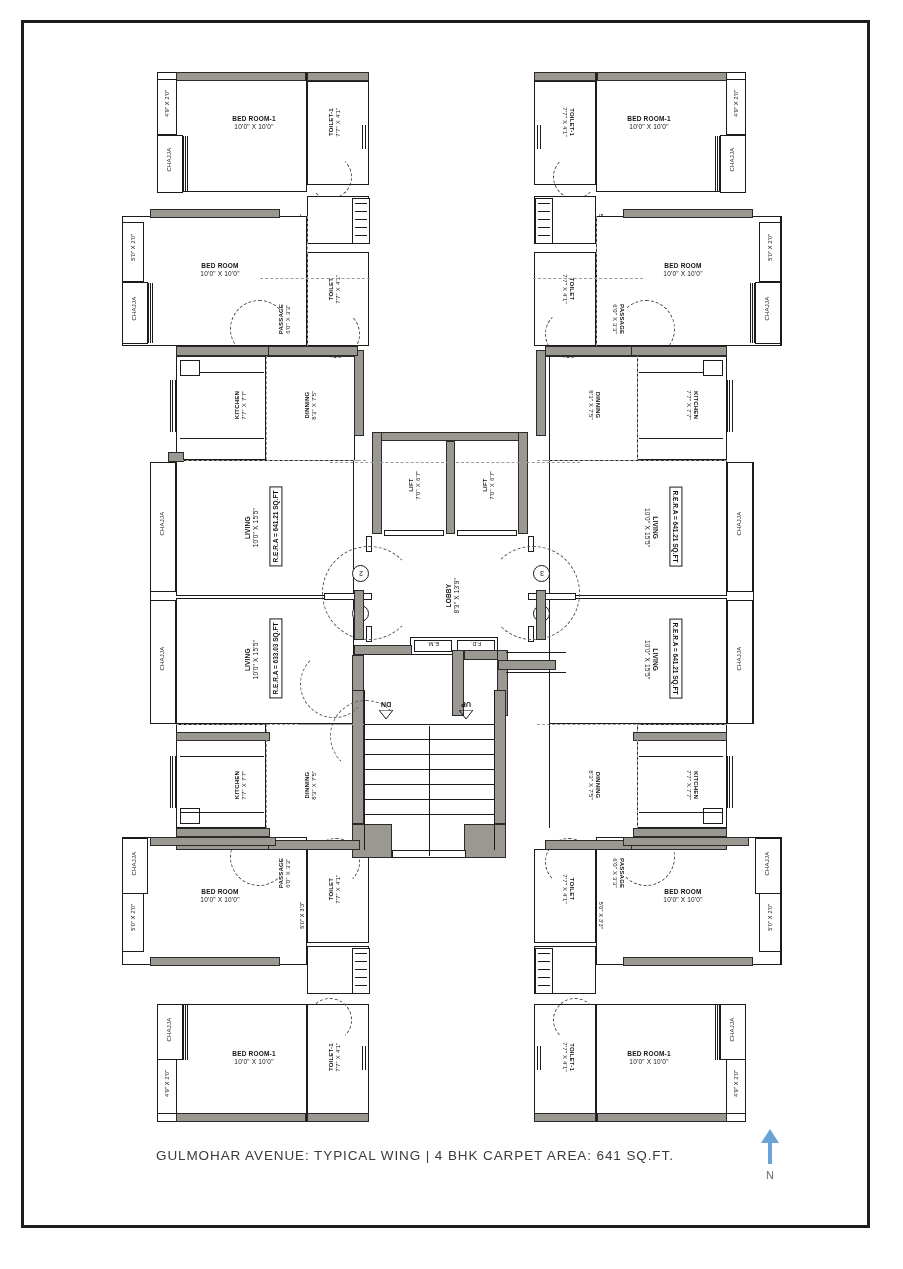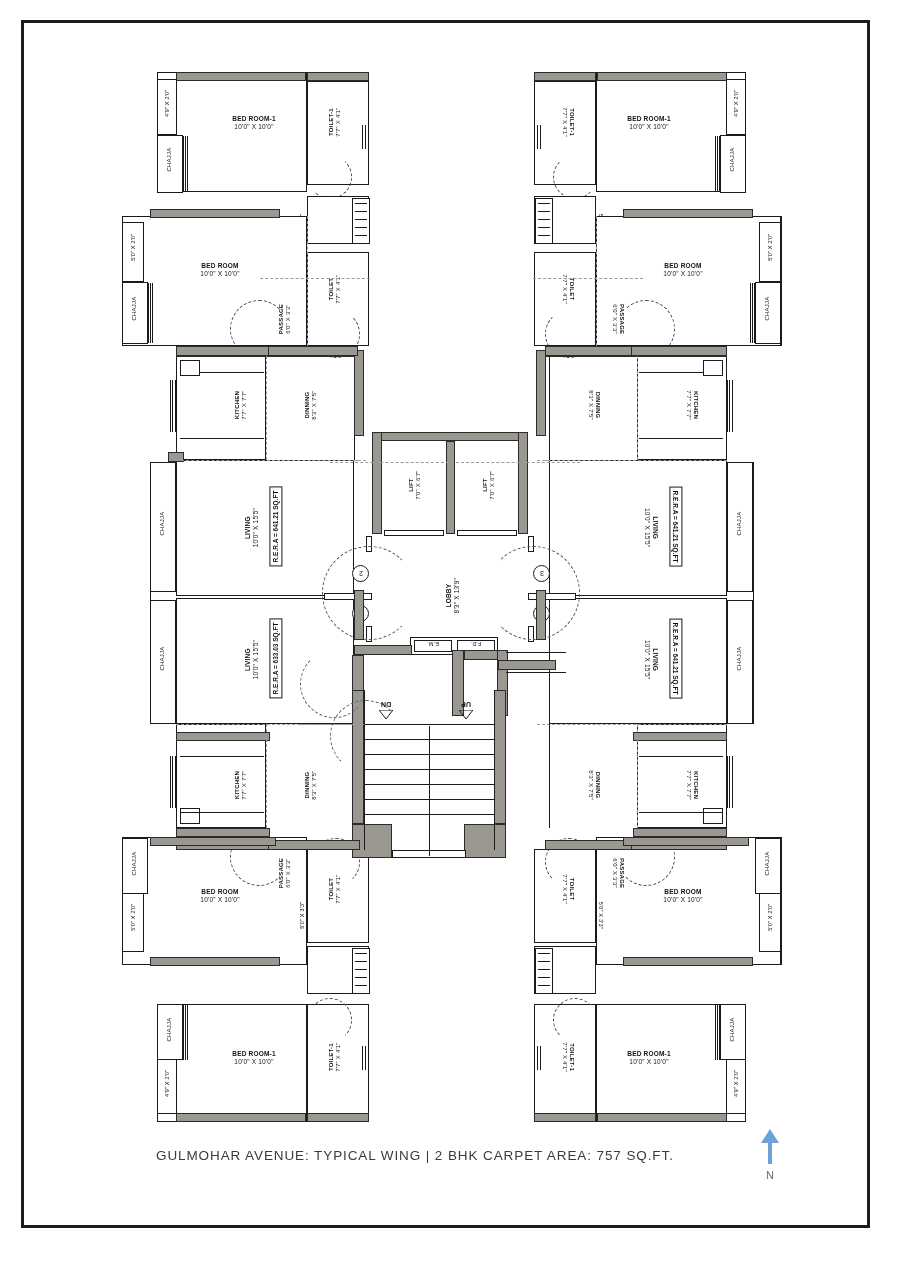--- a/index.html
+++ b/index.html
@@ -604,21 +604,21 @@
 
     <div class="line vline" style="left:122px;top:216px;height:130px;"></div>
     <div class="line vline" style="left:122px;top:837px;height:128px;"></div>
     <div class="line vline" style="left:781px;top:216px;height:130px;"></div>
     <div class="line vline" style="left:781px;top:837px;height:128px;"></div>
     <div class="line vline" style="left:150px;top:462px;height:262px;"></div>
     <div class="line vline" style="left:753px;top:462px;height:262px;"></div>
 
   </div>
 
-  <div class="caption" style="left:156px;top:1148px;">GULMOHAR AVENUE: TYPICAL WING | 2 BHK CARPET AREA: 757 SQ.FT.</div>
+  <div class="caption" style="left:156px;top:1148px;">GULMOHAR AVENUE: TYPICAL WING | 4 BHK CARPET AREA: 641 SQ.FT.</div>
 
   <div class="northwrap" style="left:752px;top:1128px;width:36px;">
     <svg width="22" height="40" viewBox="0 0 22 40" style="display:block;margin:0 auto;">
       <polygon points="11,1 20,15 13,15 13,36 9,36 9,15 2,15" fill="#6ba3d6"></polygon>
     </svg>
     <span class="n">N</span>
   </div>
 
 </div>
 

